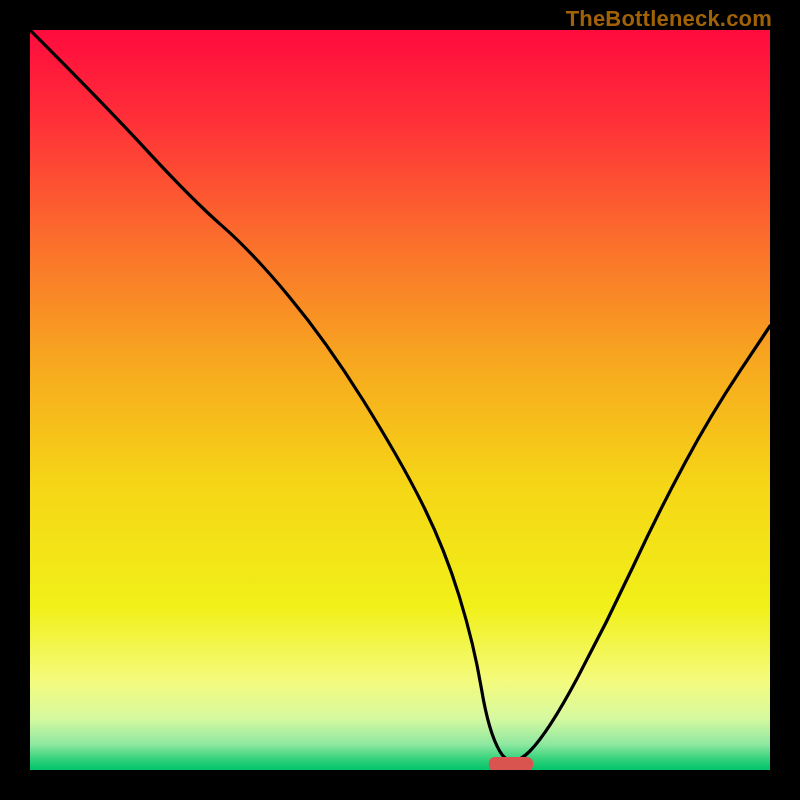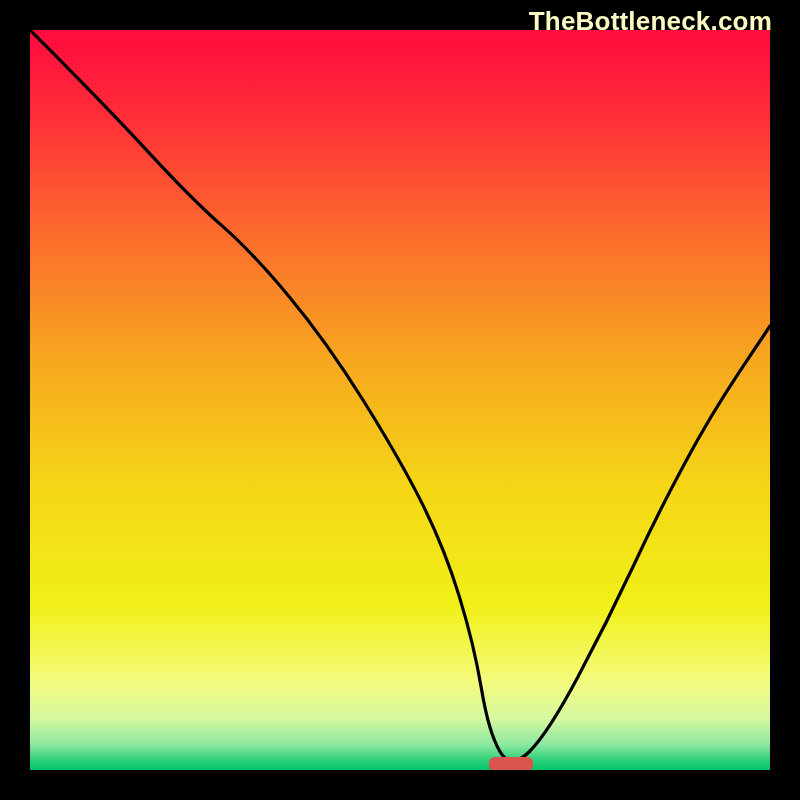--- a/index.html
+++ b/index.html
@@ -21,23 +21,23 @@
     left: 30px;
     top: 30px;
     width: 740px;
     height: 740px;
   }
   .watermark {
     position: absolute;
     top: 6px;
     right: 28px;
     font-family: Arial, Helvetica, sans-serif;
-    font-size: 26px;
+    font-size: 22px;
     font-weight: 600;
-    color: #fef9c3;
+    color: #a16207;
     letter-spacing: 0.2px;
   }
   svg {
     display: block;
   }
 </style>
 </head>
 <body>
 
 <div class="chart-container">

